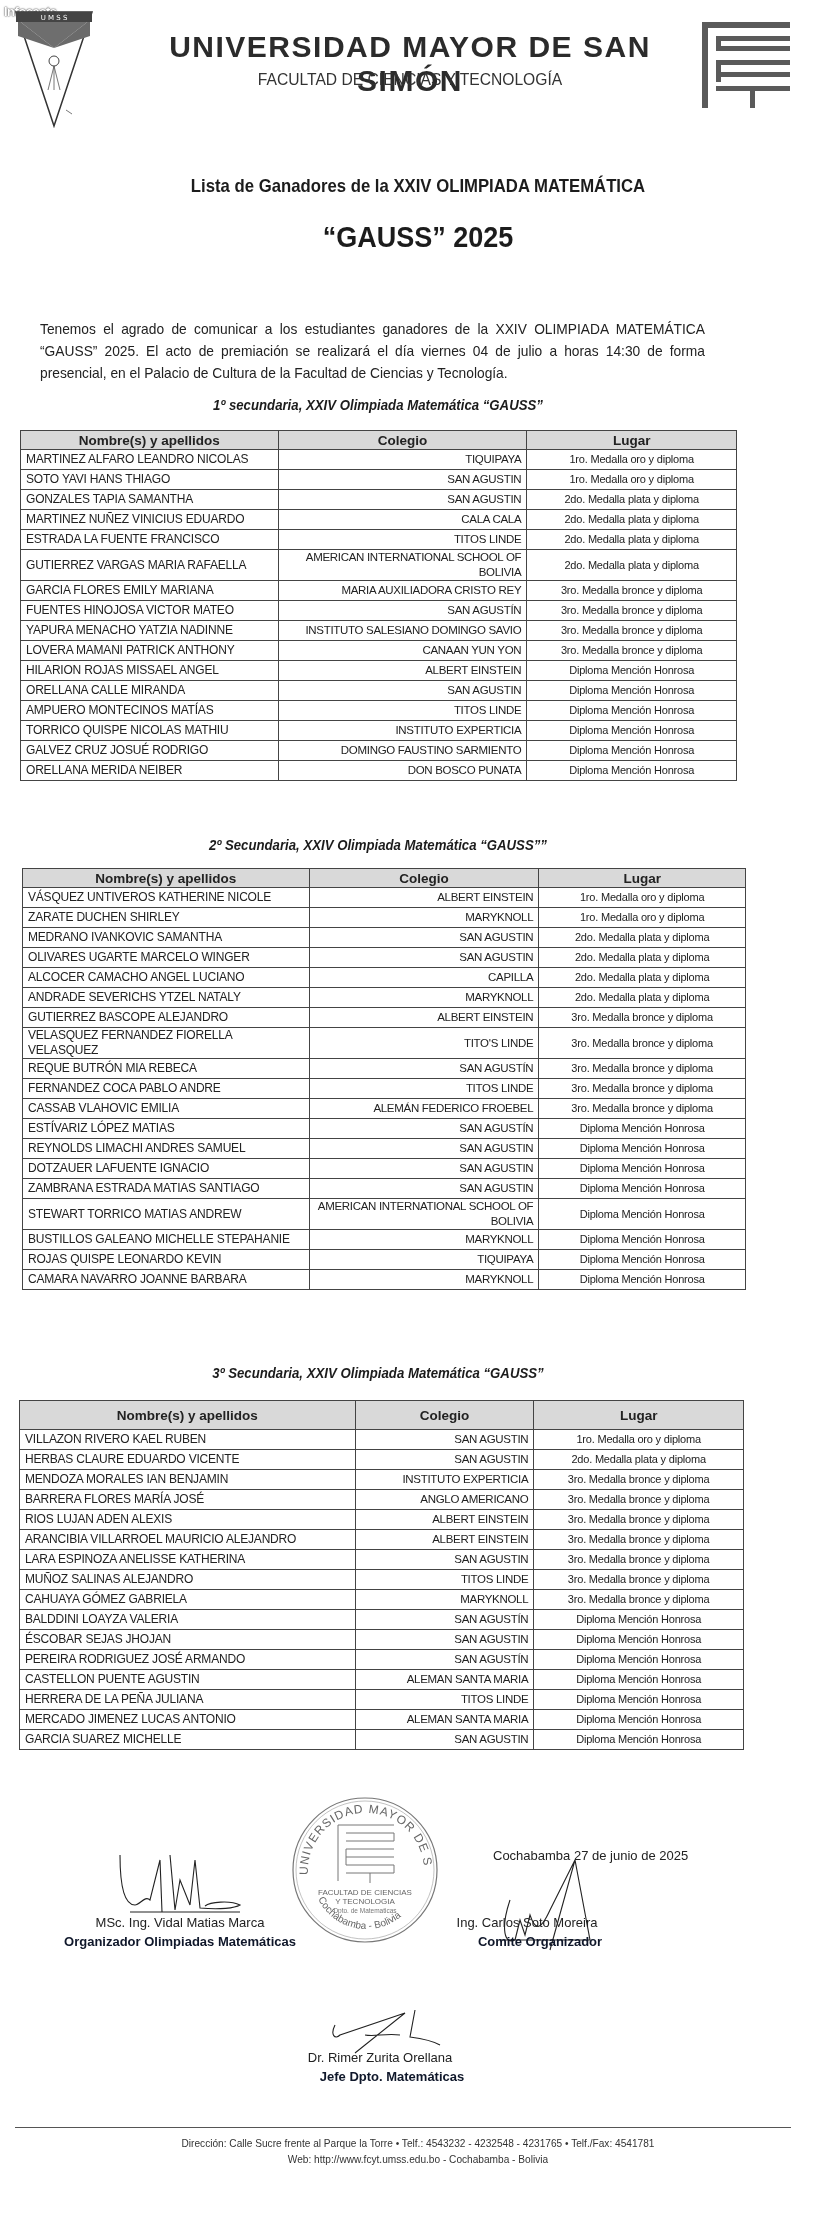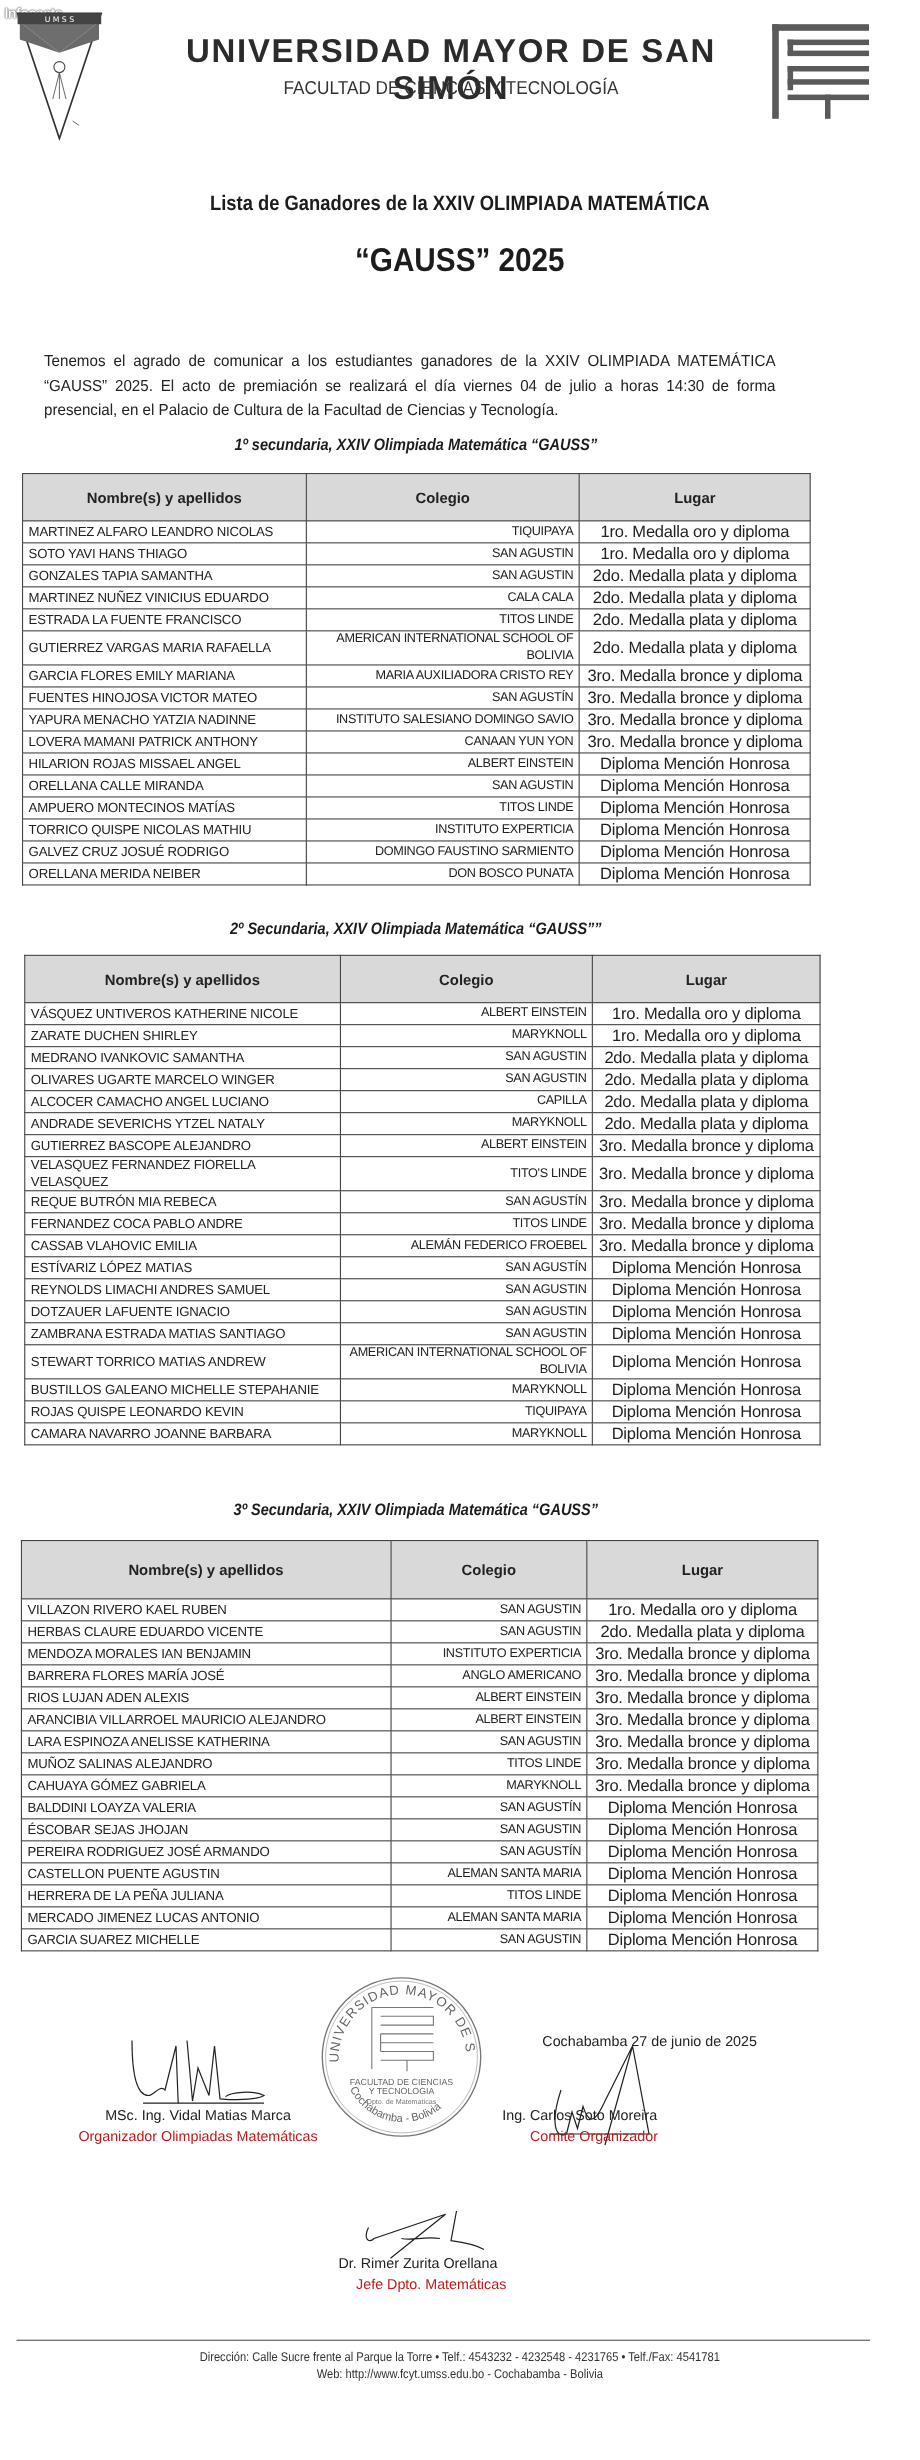--- a/index.html
+++ b/index.html
@@ -13,30 +13,30 @@
   .uni-title { left: 130px; width: 560px; top: 30px; text-align: center; font-size: 30px;
                font-weight: bold; letter-spacing: 1.5px; color: #2b2b2b; }
   .fac-title { left: 130px; width: 560px; top: 70px; text-align: center; font-size: 17px; color: #333; transform: scaleX(0.92); }
   .doc-title { left: 0; width: 836px; top: 175px; text-align: center; font-size: 19px; font-weight: bold;
                transform: scaleX(0.88); }
   .doc-subtitle { left: 0; width: 836px; top: 220px; text-align: center; font-size: 30px; font-weight: bold; transform: scaleX(0.9); }
   .intro { left: 40px; width: 700px; top: 318px; font-size: 14.5px; line-height: 22px; text-align: justify;
            color: #222; transform: scaleX(0.95); transform-origin: left top; }
   .section-title { left: 0; width: 756px; text-align: center; font-size: 15px; font-weight: bold; font-style: italic; transform: scaleX(0.88); }
   table.winners { position: absolute; border-collapse: collapse; font-size: 12.5px; color: #222; }
-  table.winners th { background: #d9d9d9; font-weight: bold; font-size: 13.5px; padding: 12px; height: 18px;
+  table.winners th { background: #d9d9d9; font-weight: bold; font-size: 13.5px; padding: 0; height: 18px;
                      border: 1px solid #444; text-align: center; }
   table.winners td { border: 1px solid #444; padding: 0 5px; height: 19px; line-height: 15px; vertical-align: middle; }
   table.winners td.name { text-align: left; font-size: 12px; letter-spacing: -0.2px; }
   table.winners td.school { text-align: right; font-size: 11.5px; letter-spacing: -0.3px; }
-  table.winners td.place { text-align: center; font-size: 15px; letter-spacing: -0.2px; }
+  table.winners td.place { text-align: center; font-size: 11px; letter-spacing: -0.2px; }
   #t3 th { height: 28px; }
   .stamp { left: 290px; top: 1795px; width: 150px; height: 150px; }
   .sig-name { font-size: 13px; text-align: center; color: #222; }
-  .sig-role { font-size: 13px; font-weight: normal; text-align: center; color: #b91c1c; }
+  .sig-role { font-size: 13px; font-weight: bold; text-align: center; color: #0f172a; }
   .sig-stroke { fill: none; stroke: #222; stroke-width: 1.1; }
   .date { left: 493px; top: 1848px; font-size: 13px; color: #222; }
   .footer-line { left: 15px; top: 2127px; width: 776px; height: 0; border-top: 1.5px solid #555; }
   .footer-text { left: 0; width: 836px; text-align: center; font-size: 11.5px; color: #333; transform: scaleX(0.88); }
 </style>
 </head>
 <body>
 
 <div class="abs watermark">Infocasts</div>
 

